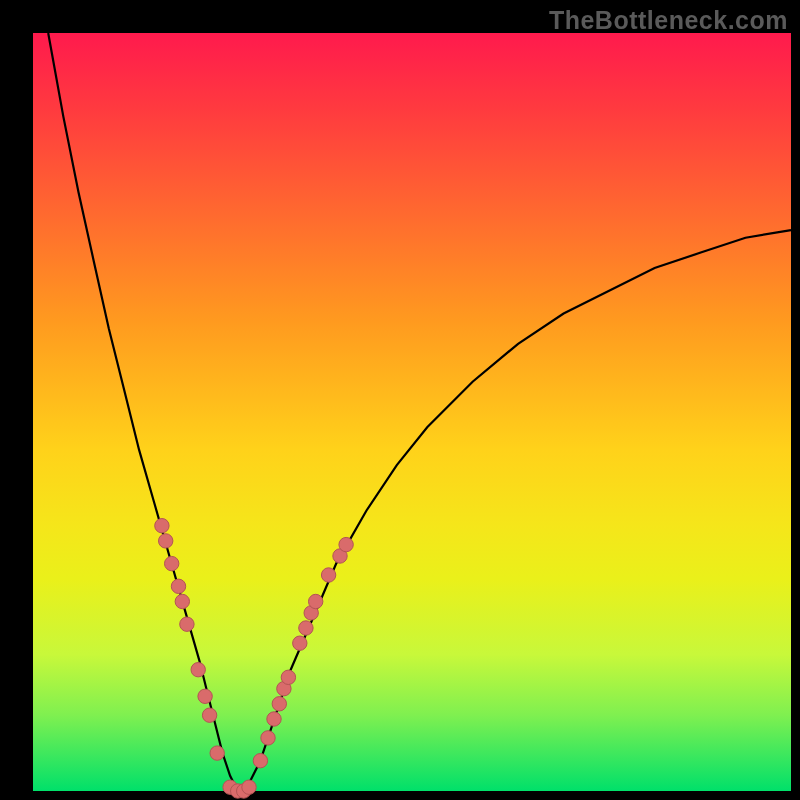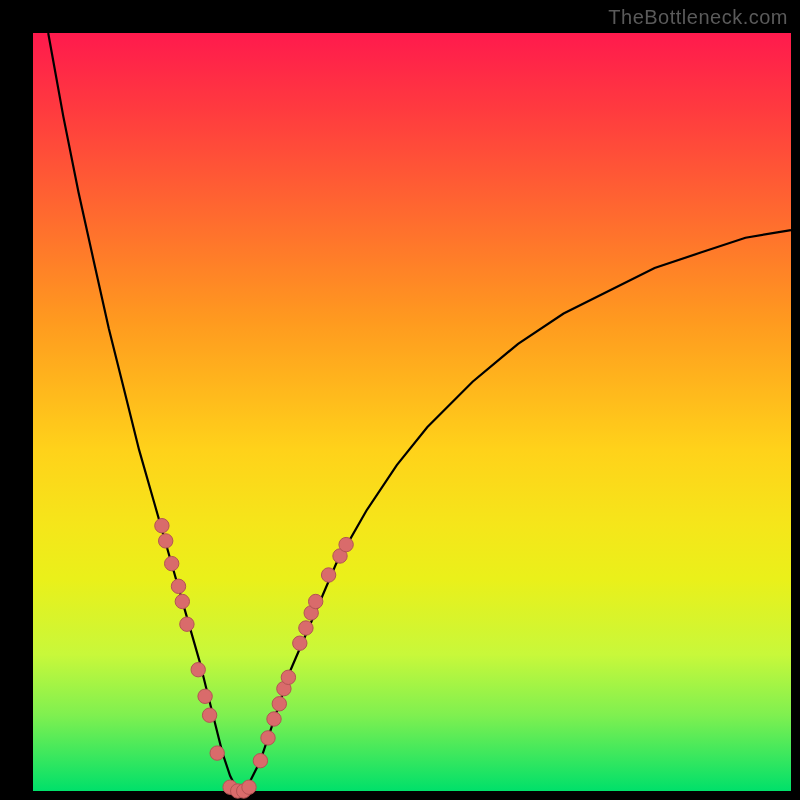--- a/index.html
+++ b/index.html
@@ -36,22 +36,22 @@
       #c8f83a 82%,
       #7ff050 90%,
       #00e06a 100%
     );
   }
   .watermark {
     position: absolute;
     top: 6px;
     right: 12px;
     color: #5a5a5a;
-    font-size: 20px;
-    font-weight: 400;
+    font-size: 25px;
+    font-weight: 700;
     letter-spacing: 0.5px;
     user-select: none;
   }
   svg.curve-layer {
     position: absolute;
     left: 0;
     top: 0;
     width: 758px;
     height: 758px;
     overflow: visible;

